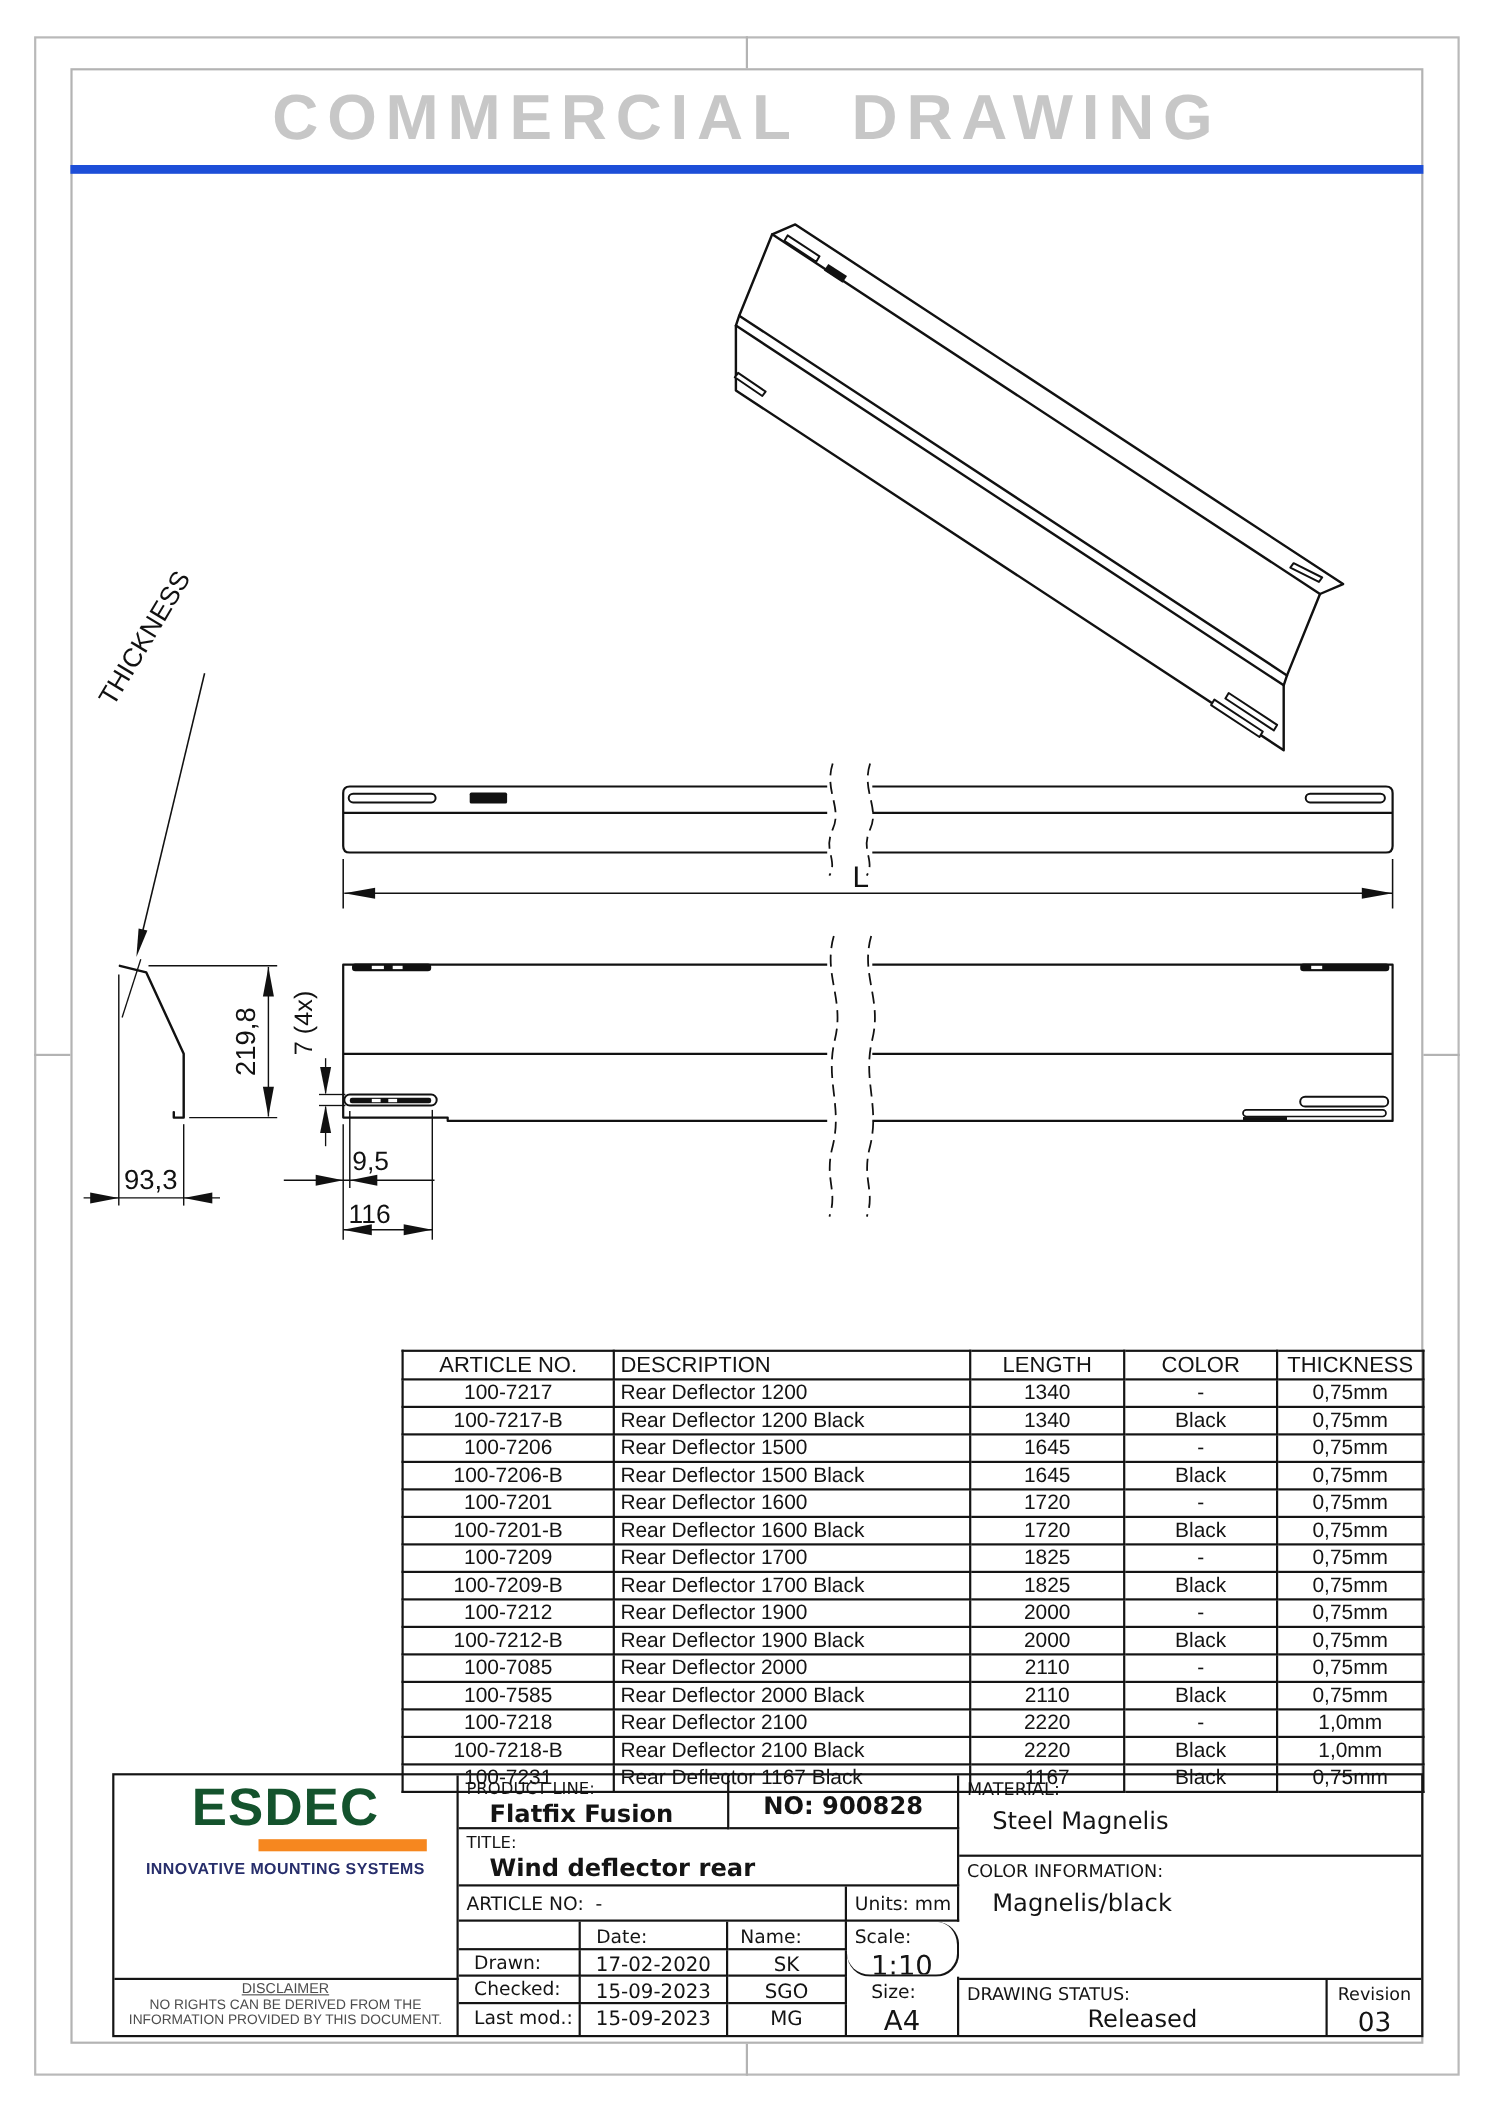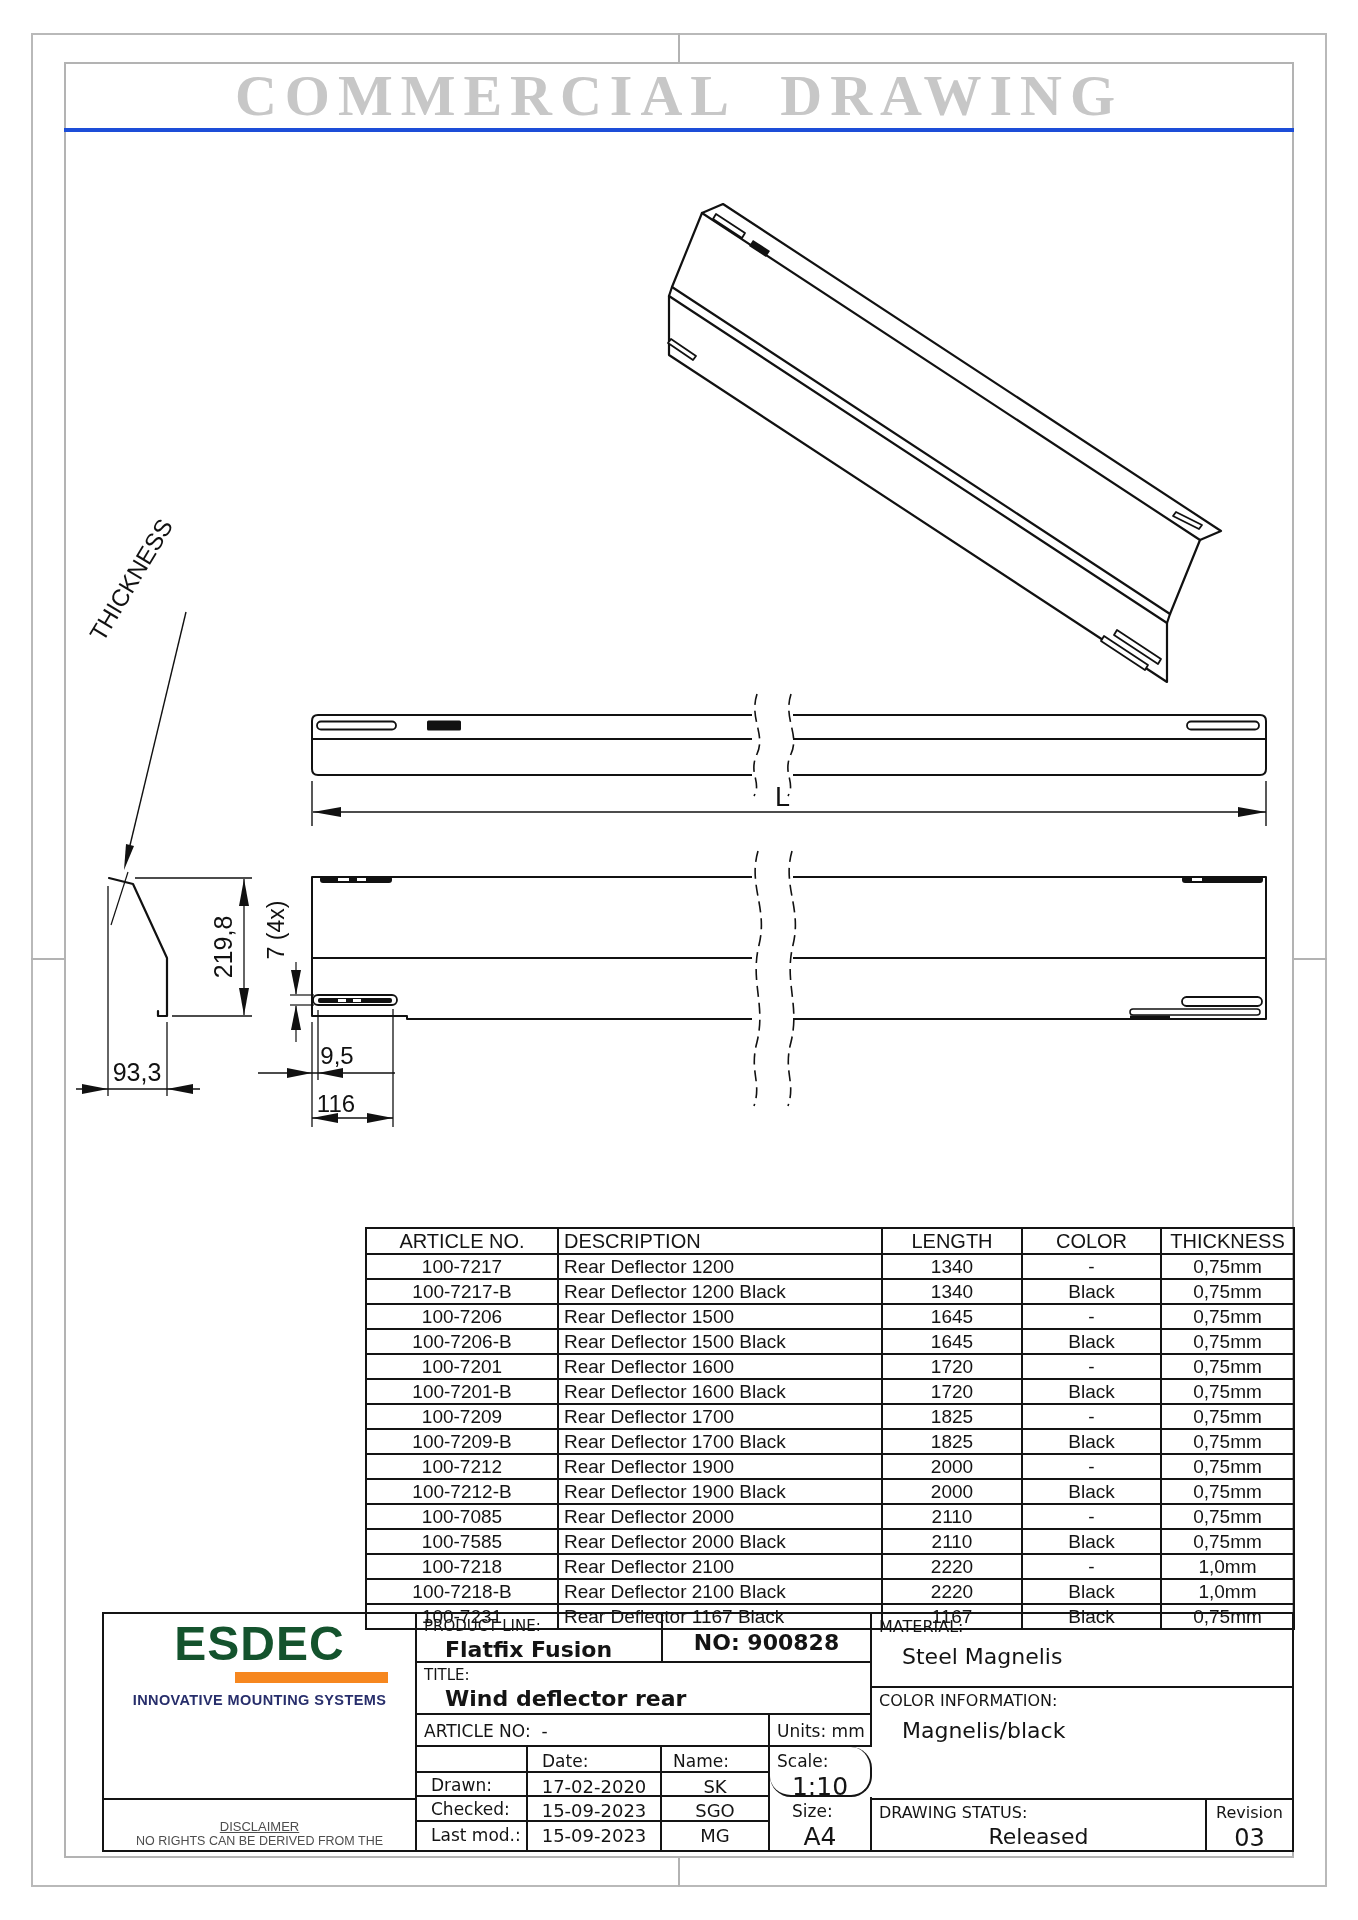--- a/index.html
+++ b/index.html
@@ -9,23 +9,23 @@
   .outer-frame{position:absolute;left:31px;top:33px;width:1296px;height:1854px;
         border:2px solid #b9b9b9;box-sizing:border-box;}
   .inner-frame{position:absolute;left:64px;top:62px;width:1230px;height:1796px;
         border:2px solid #b3b3b3;box-sizing:border-box;}
   .tick{position:absolute;background:#b3b3b3;}
   .tick.t{left:678px;top:33px;width:2px;height:29px;}
   .tick.b{left:678px;top:1858px;width:2px;height:29px;}
   .tick.l{left:31px;top:958px;width:33px;height:2px;}
   .tick.r{left:1294px;top:958px;width:33px;height:2px;}
   
-  .header-band{position:absolute;left:64px;top:62px;width:1230px;height:70px;
-        border-bottom:4px solid #1d4ed8;box-sizing:border-box;
-        display:flex;align-items:center;justify-content:center;font-family:Liberation Serif, serif;}
+  .header-band{position:absolute;left:64px;top:62px;width:1230px;height:96px;
+        border-bottom:8px solid #1d4ed8;box-sizing:border-box;
+        display:flex;align-items:center;justify-content:center;}
   .header-band span{font-size:58px;font-weight:bold;color:#c7c7c7;
         letter-spacing:8px;word-spacing:24px;white-space:nowrap;}
   
   svg.drawing{position:absolute;left:0;top:0;}
   svg.drawing text{font-family:"Liberation Sans",sans-serif;fill:#111;}
   
   table.parts-table{position:absolute;left:365px;top:1227px;width:928px;
         border-collapse:collapse;table-layout:fixed;}
   table.parts-table th,table.parts-table td{border:2px solid #141414;
         font-size:19px;font-weight:normal;padding:0;height:23px;line-height:21px;
@@ -49,21 +49,21 @@
   
   .logo-brand{display:block;text-align:center;font-size:48px;font-weight:bold;
         letter-spacing:1px;color:#14532d;font-family:"Liberation Sans",sans-serif;margin-top:2px;}
   .logo-bar{position:absolute;left:131px;top:58px;width:153px;height:11px;background:#f6871f;}
   .logo-tagline{position:absolute;left:0;top:78px;width:100%;text-align:center;
         font-size:14.5px;font-weight:bold;color:#272e6b;letter-spacing:0.4px;
         font-family:"Liberation Sans",sans-serif;white-space:nowrap;}
   .logo-address{position:absolute;left:0;top:102px;width:100%;text-align:center;
         font-size:17px;font-weight:bold;line-height:17.5px;color:#000;}
   .disc-title{display:block;text-align:center;font-size:13px;color:#4d4d4d;
-        text-decoration:underline;margin-top:19px;font-family:"Liberation Sans",sans-serif;}
+        text-decoration:underline;margin-top:0;font-family:"Liberation Sans",sans-serif;}
   .disc-line{display:block;text-align:center;font-size:12.5px;color:#4d4d4d;
         line-height:14px;font-family:"Liberation Sans",sans-serif;}
   .status-val{display:block;text-align:center;font-size:22px;padding-top:22px;}
   .rev-lbl{display:block;text-align:center;font-size:16px;padding-top:3px;}
   .rev-val{display:block;text-align:center;font-size:24px;padding-top:2px;}
 </style>
 </head>
 <body>
 
 <div class="page">

